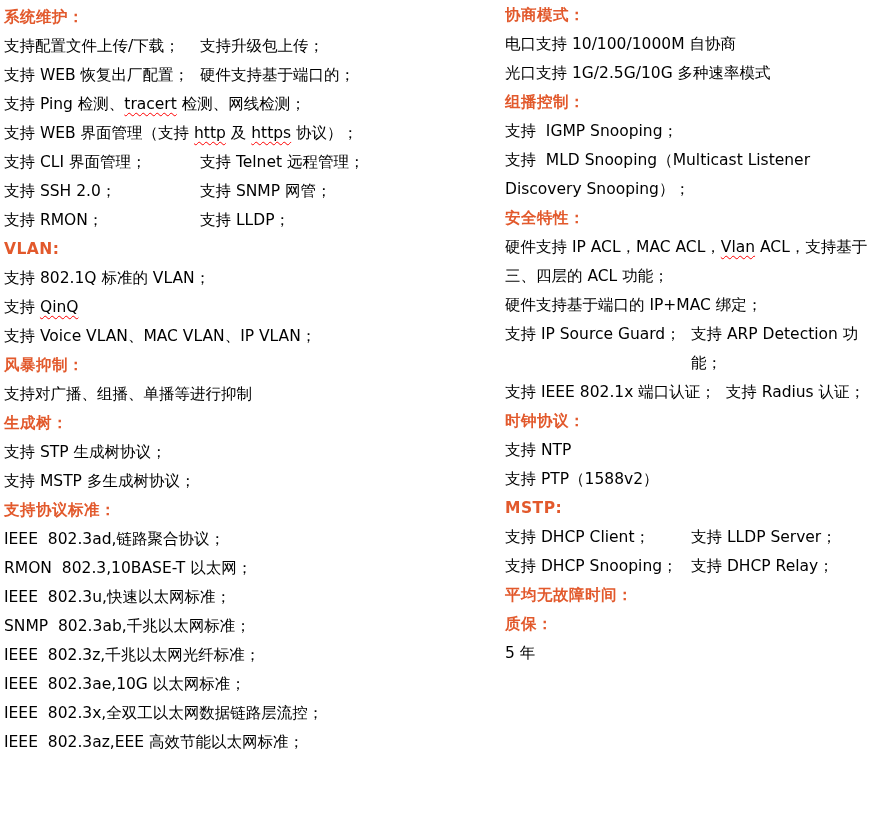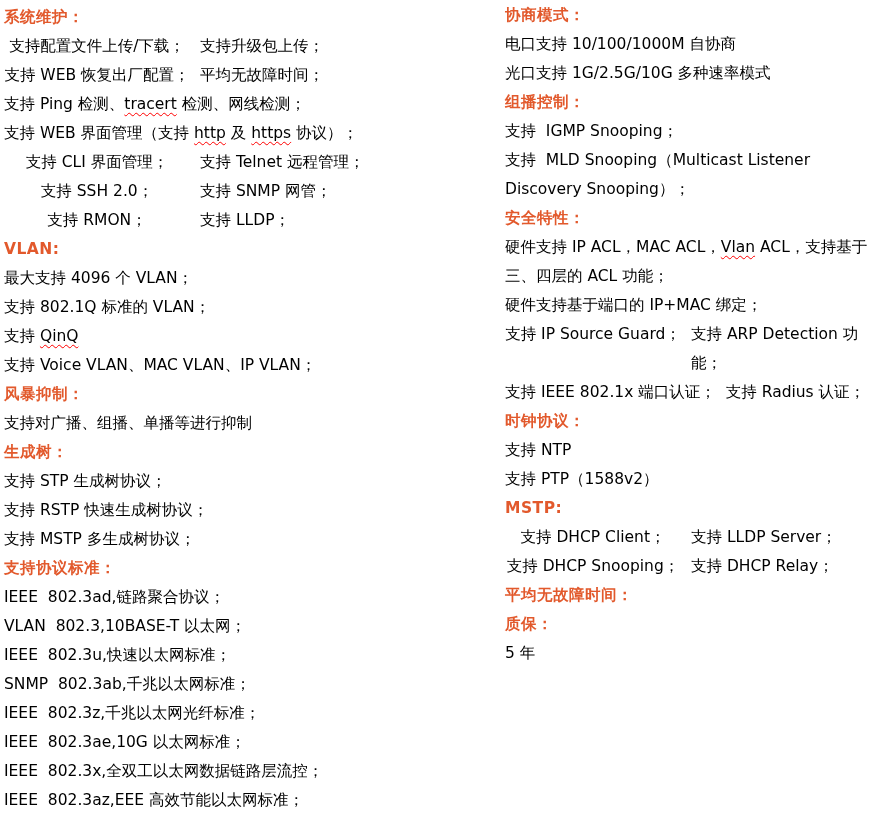--- a/index.html
+++ b/index.html
@@ -50,21 +50,20 @@
   .cell {
     white-space: pre-wrap;
     display: block;
   }
   
   .line .cell:first-child:not(:only-child) {
     min-width: 196px;
     padding-right: 10px;
     box-sizing: border-box;
     flex-shrink: 0;
-    text-align: center;
   }
   .col-right .line .cell:first-child:not(:only-child) {
     min-width: 186px;
   }
   .wavy {
     text-decoration-line: underline;
     text-decoration-style: wavy;
     text-decoration-color: var(--underline-color, #ff0000);
     text-decoration-thickness: 1px;
     text-underline-offset: 3px;
@@ -76,21 +75,21 @@
 <div class="page">
   <div class="col col-left">
       <div class="section">
         <div class="hdr">系统维护：</div>
         <div class="line">
           <span class="cell"><span>支持配置文件上传/下载；</span></span>
           <span class="cell"><span>支持升级包上传；</span></span>
         </div>
         <div class="line">
           <span class="cell"><span>支持 WEB 恢复出厂配置；</span></span>
-          <span class="cell"><span>平均无故障时间；</span></span>
+          <span class="cell"><span>硬件支持基于端口的；</span></span>
         </div>
         <div class="line">
           <span class="cell"><span>支持 Ping 检测、</span><span class="wavy">tracert</span><span> 检测、网线检测；</span></span>
         </div>
         <div class="line">
           <span class="cell"><span>支持 WEB 界面管理（支持 </span><span class="wavy">http</span><span> 及 </span><span class="wavy">https</span><span> 协议）；</span></span>
         </div>
         <div class="line">
           <span class="cell"><span>支持 CLI 界面管理；</span></span>
           <span class="cell"><span>支持 Telnet 远程管理；</span></span>
@@ -100,23 +99,20 @@
           <span class="cell"><span>支持 SNMP 网管；</span></span>
         </div>
         <div class="line">
           <span class="cell"><span>支持 RMON；</span></span>
           <span class="cell"><span>支持 LLDP；</span></span>
         </div>
       </div>
       <div class="section">
         <div class="hdr">VLAN:</div>
         <div class="line">
-          <span class="cell"><span>最大支持 4096 个 VLAN；</span></span>
-        </div>
-        <div class="line">
           <span class="cell"><span>支持 802.1Q 标准的 VLAN；</span></span>
         </div>
         <div class="line">
           <span class="cell"><span>支持 </span><span class="wavy">QinQ</span></span>
         </div>
         <div class="line">
           <span class="cell"><span>支持 Voice VLAN、MAC VLAN、IP VLAN；</span></span>
         </div>
       </div>
       <div class="section">
@@ -124,33 +120,30 @@
         <div class="line">
           <span class="cell"><span>支持对广播、组播、单播等进行抑制</span></span>
         </div>
       </div>
       <div class="section">
         <div class="hdr">生成树：</div>
         <div class="line">
           <span class="cell"><span>支持 STP 生成树协议；</span></span>
         </div>
         <div class="line">
-          <span class="cell"><span>支持 RSTP 快速生成树协议；</span></span>
-        </div>
-        <div class="line">
           <span class="cell"><span>支持 MSTP 多生成树协议；</span></span>
         </div>
       </div>
       <div class="section">
         <div class="hdr">支持协议标准：</div>
         <div class="line">
           <span class="cell"><span>IEEE  802.3ad,链路聚合协议；</span></span>
         </div>
         <div class="line">
-          <span class="cell"><span>VLAN  802.3,10BASE-T 以太网；</span></span>
+          <span class="cell"><span>RMON  802.3,10BASE-T 以太网；</span></span>
         </div>
         <div class="line">
           <span class="cell"><span>IEEE  802.3u,快速以太网标准；</span></span>
         </div>
         <div class="line">
           <span class="cell"><span>SNMP  802.3ab,千兆以太网标准；</span></span>
         </div>
         <div class="line">
           <span class="cell"><span>IEEE  802.3z,千兆以太网光纤标准；</span></span>
         </div>

